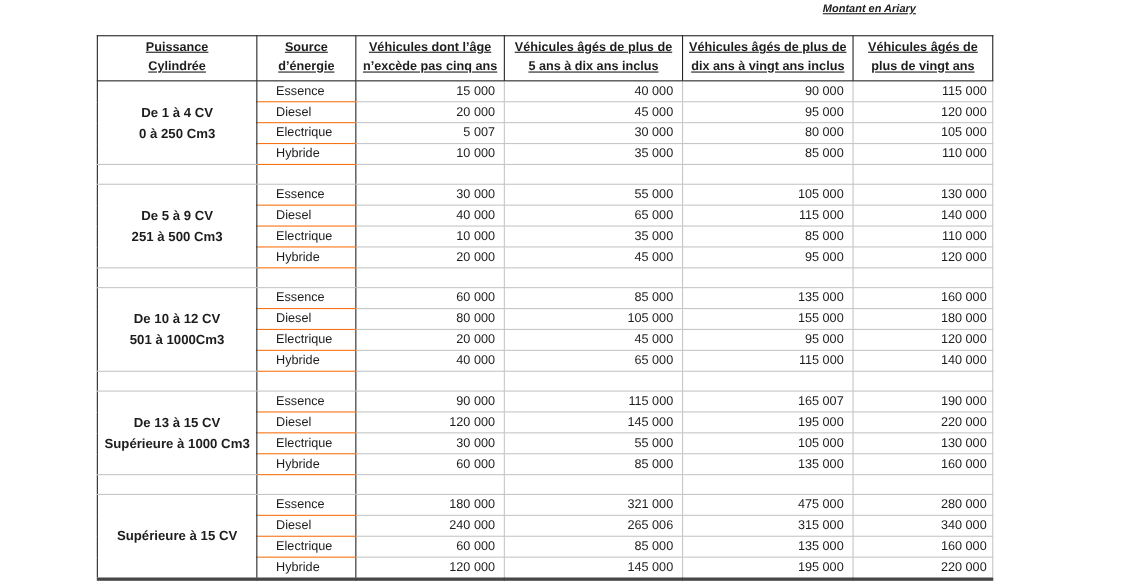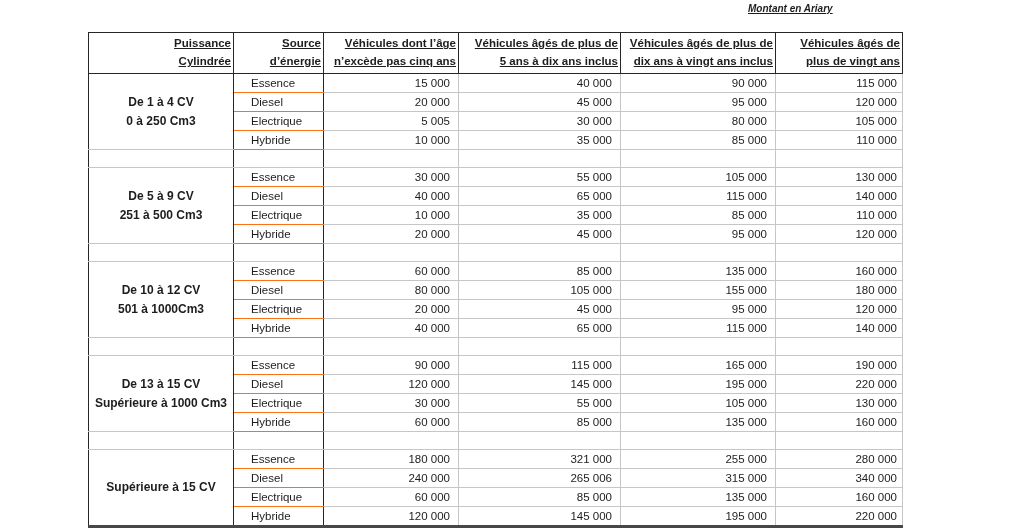--- a/index.html
+++ b/index.html
@@ -24,21 +24,21 @@
     position: absolute;
     left: 88px; top: 32px;
     border-collapse: collapse;
     table-layout: fixed;
     border-bottom: 3px solid #474747;
   }
   th {
     border: 1px solid #262626;
     font-size: 11.5px;
     font-weight: bold;
-    text-align: right;
+    text-align: center;
     vertical-align: middle;
     height: 38px;
     padding: 1px 2px;
   }
   th .hl {
     display: block;
     white-space: pre-line;
     text-decoration: underline;
     line-height: 1.55;
   }
@@ -138,21 +138,21 @@
       </tr>
       <tr>
         <td class="energy">Diesel</td>
         <td class="val c3">20 000</td>
         <td class="val c4">45 000</td>
         <td class="val c5">95 000</td>
         <td class="val c6">120 000</td>
       </tr>
       <tr>
         <td class="energy">Electrique</td>
-        <td class="val c3">5 005</td>
+        <td class="val c3">5 007</td>
         <td class="val c4">30 000</td>
         <td class="val c5">80 000</td>
         <td class="val c6">105 000</td>
       </tr>
       <tr>
         <td class="energy">Hybride</td>
         <td class="val c3">10 000</td>
         <td class="val c4">35 000</td>
         <td class="val c5">85 000</td>
         <td class="val c6">110 000</td>
@@ -240,21 +240,21 @@
         <td class="spv"></td>
         <td class="spv"></td>
         <td class="spv"></td>
       </tr>
       <tr>
         <td class="group-cell" rowspan="4">De 13 à 15 CV
 Supérieure à 1000 Cm3</td>
         <td class="energy">Essence</td>
         <td class="val c3">90 000</td>
         <td class="val c4">115 000</td>
-        <td class="val c5">165 000</td>
+        <td class="val c5">165 007</td>
         <td class="val c6">190 000</td>
       </tr>
       <tr>
         <td class="energy">Diesel</td>
         <td class="val c3">120 000</td>
         <td class="val c4">145 000</td>
         <td class="val c5">195 000</td>
         <td class="val c6">220 000</td>
       </tr>
       <tr>
@@ -277,21 +277,21 @@
         <td class="spv"></td>
         <td class="spv"></td>
         <td class="spv"></td>
         <td class="spv"></td>
       </tr>
       <tr>
         <td class="group-cell" rowspan="4">Supérieure  à 15 CV</td>
         <td class="energy">Essence</td>
         <td class="val c3">180 000</td>
         <td class="val c4">321 000</td>
-        <td class="val c5">255 000</td>
+        <td class="val c5">475 000</td>
         <td class="val c6">280 000</td>
       </tr>
       <tr>
         <td class="energy">Diesel</td>
         <td class="val c3">240 000</td>
         <td class="val c4">265 006</td>
         <td class="val c5">315 000</td>
         <td class="val c6">340 000</td>
       </tr>
       <tr>

